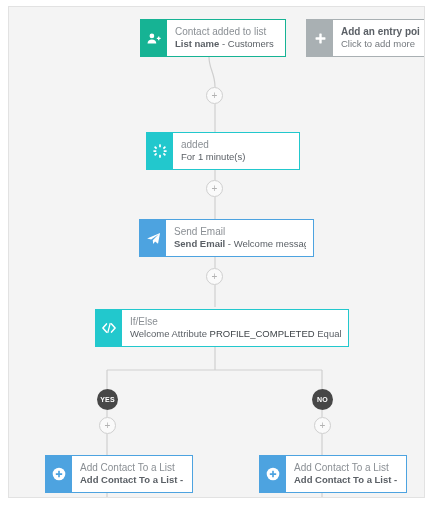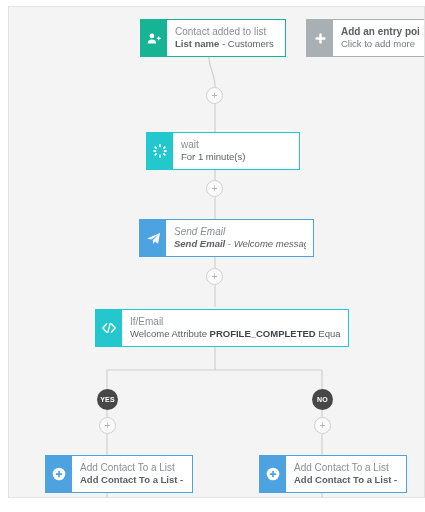--- a/index.html
+++ b/index.html
@@ -77,21 +77,21 @@
     white-space: nowrap;
     overflow: hidden;
   }
   .node .subtitle {
     font-size: 9.5px;
     line-height: 12.5px;
     color: #5b6066;
     white-space: nowrap;
     overflow: hidden;
   }
-  .node .subtitle b { color: #3f4448; font-weight: bold; }
+  .node .subtitle b { color: #3f4448; font-weight: normal; }
   .node .subtitle .lead { font-weight: bold; }
   .node .subtitle .plain { font-weight: normal; }
 
   
   .node.green  { border: 1px solid #16b394; }
   .node.green  .iconbox { background: #16b394; }
   .node.cyan   { border: 1px solid #22c8cd; }
   .node.cyan   .iconbox { background: #22c8cd; }
   .node.blue   { border: 1px solid #4da3e0; }
   .node.blue   .iconbox { background: #4da3e0; }
@@ -219,30 +219,30 @@
           <rect x="0.4" y="7" width="3.4" height="2" rx="0.4"></rect>
           <rect x="12.2" y="7" width="3.4" height="2" rx="0.4"></rect>
           <rect x="2.0" y="2.6" width="2" height="3.2" rx="0.4" transform="rotate(-45 3 4.2)"></rect>
           <rect x="12.0" y="10.2" width="2" height="3.2" rx="0.4" transform="rotate(-45 13 11.8)"></rect>
           <rect x="2.0" y="10.2" width="2" height="3.2" rx="0.4" transform="rotate(45 3 11.8)"></rect>
           <rect x="12.0" y="2.6" width="2" height="3.2" rx="0.4" transform="rotate(45 13 4.2)"></rect>
         </g>
       </svg>
     </div>
     <div class="body">
-      <div class="title">wait</div>
+      <div class="title">added</div>
       <div class="subtitle">For 1 minute(s)</div>
     </div>
   </div>
 
   <div class="plus-btn" style="left:197px; top:173px;">
     <span>+</span>
   </div>
 
-  <div class="node blue" style="left:130px; top:212px; width:175px;font-style:italic;">
+  <div class="node blue" style="left:130px; top:212px; width:175px;">
     <div class="iconbox">
       <svg class="icon-svg" width="15" height="15" viewBox="0 0 16 16" aria-hidden="true">
         <path d="M15 2.2 1.2 7.9l4.3 1.1 8-5.5-6.3 6.3 0.5 4 2-2.6 3.1 2.3z" fill="#fff"></path>
       </svg>
     </div>
     <div class="body">
       <div class="title">Send Email</div>
       <div class="subtitle"><span class="lead">Send Email</span><span class="plain"> - Welcome message</span></div>
     </div>
   </div>
@@ -253,21 +253,21 @@
 
   <div class="node cyan" style="left:86px; top:302px; width:254px;">
     <div class="iconbox">
       <svg class="icon-svg" width="14" height="12" viewBox="0 0 16 12" aria-hidden="true">
         <path d="M5.1 1.3 1.0 6l4.1 4.7" stroke="#fff" stroke-width="1.7" fill="none" stroke-linecap="round" stroke-linejoin="round"></path>
         <path d="M10.9 1.3 15.0 6l-4.1 4.7" stroke="#fff" stroke-width="1.7" fill="none" stroke-linecap="round" stroke-linejoin="round"></path>
         <path d="M9.3 0.9 6.7 11.1" stroke="#fff" stroke-width="1.5" fill="none" stroke-linecap="round"></path>
       </svg>
     </div>
     <div class="body">
-      <div class="title">If/Email</div>
+      <div class="title">If/Else</div>
       <div class="subtitle"><span class="plain">Welcome Attribute </span><b>PROFILE_COMPLETED</b><span class="plain"> Equal To 1</span></div>
     </div>
   </div>
 
   <div class="branch-badge" style="left:88px; top:382px;">
     <span>YES</span>
   </div>
   <div class="branch-badge" style="left:303px; top:382px;">
     <span>NO</span>
   </div>

